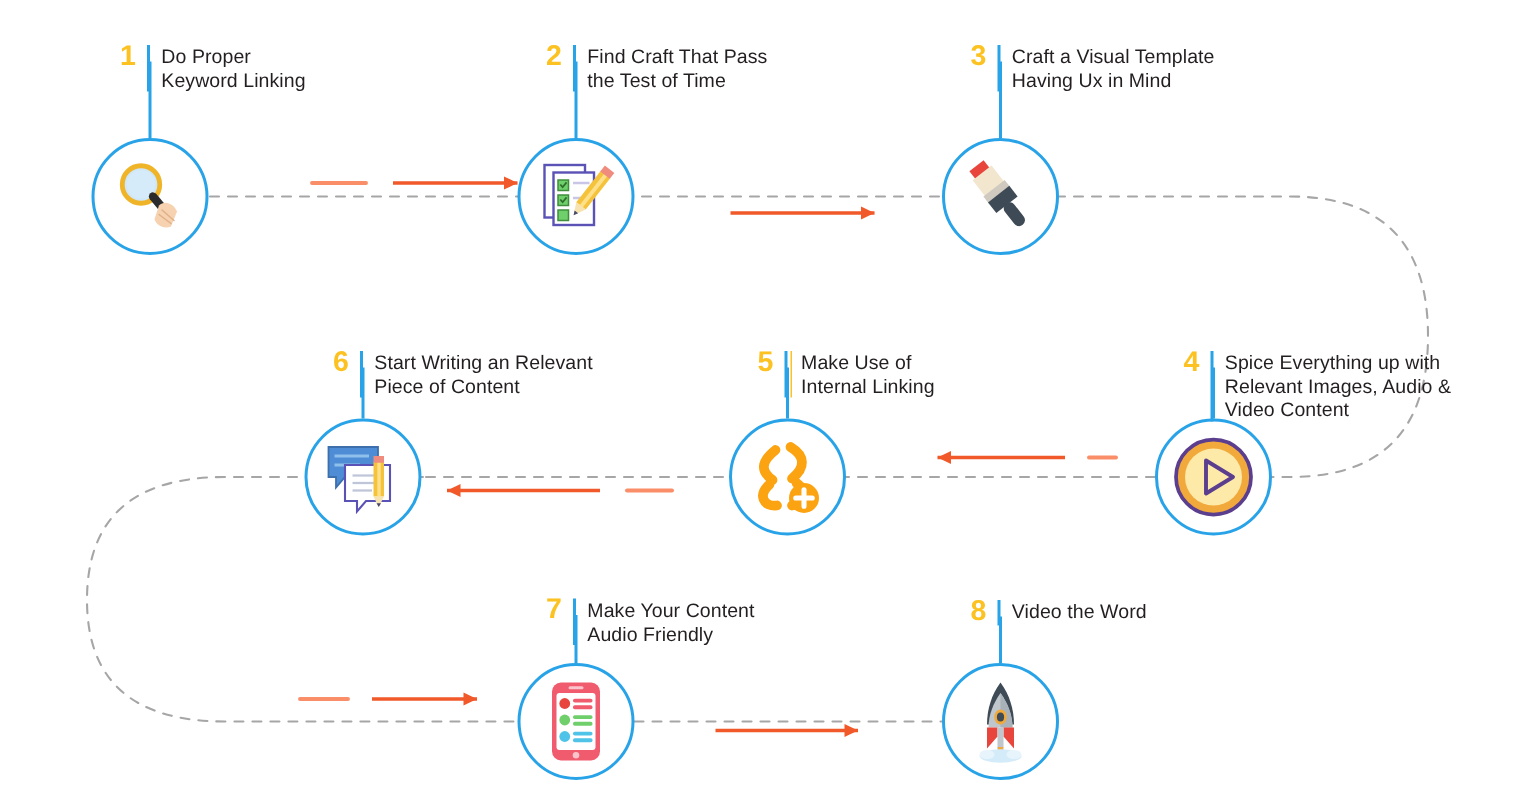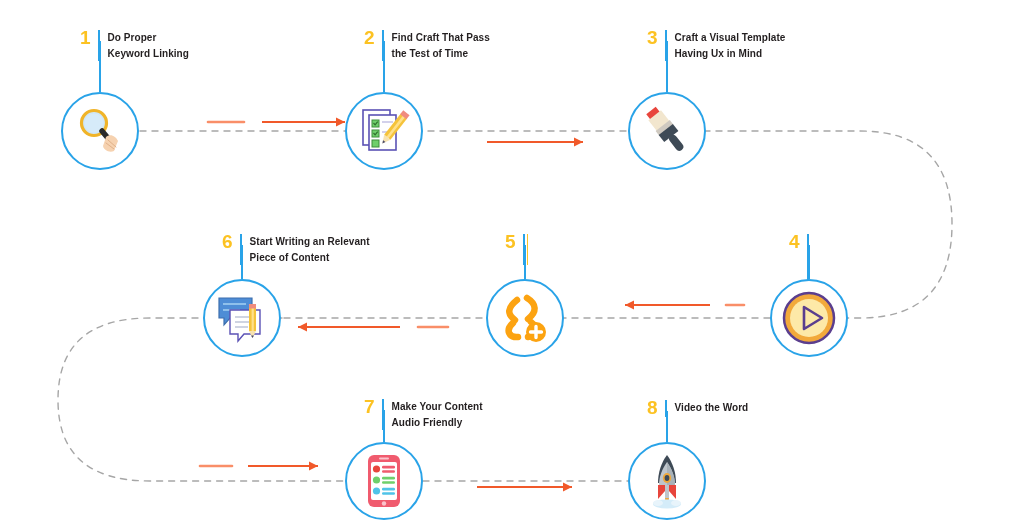--- a/index.html
+++ b/index.html
@@ -69,22 +69,22 @@
     margin-right: 8px;
     flex: none;
   }
   .divider.gold {
     background: #FCC222;
     margin-right: 0;
     margin-left: 3px;
     width: 1.5px;
   }
   .cap {
-    font-size: 10px;
-    font-weight: bold;
+    font-size: 13px;
+    font-weight: normal;
     color: #231F20;
     line-height: 15.5px;
     letter-spacing: 0.05px;
     font-family: "Liberation Sans", sans-serif;
   }
   .arrow-layer {
     position: absolute;
     left: 0; top: 0;
     width: 1024px; height: 528px;
     pointer-events: none;
@@ -306,25 +306,34 @@
       <span class="num">3</span>
       <span class="divider" style="height: 31px;"></span>
       <div>
         <div class="cap">Craft a Visual Template</div>
         <div class="cap">Having Ux in Mind</div>
       </div>
     </div>
     <div class="label" style="left: 789px; top: 234px; position: absolute;">
       <span class="num">4</span>
       <span class="divider" style="height: 47px;"></span>
+      <div>
+        <div class="cap">Spice Everything up with</div>
+        <div class="cap">Relevant Images, Audio &amp;</div>
+        <div class="cap">Video Content</div>
+      </div>
     </div>
     <div class="label" style="left: 505px; top: 234px; position: absolute;">
       <span class="num">5</span>
       <span class="divider" style="height: 31px;"></span>
       <span class="divider gold" style="height: 31px; margin-left: -6px; margin-right: 6px;"></span>
+      <div>
+        <div class="cap">Make Use of</div>
+        <div class="cap">Internal Linking</div>
+      </div>
     </div>
     <div class="label" style="left: 222px; top: 234px; position: absolute;">
       <span class="num">6</span>
       <span class="divider" style="height: 31px;"></span>
       <div>
         <div class="cap">Start Writing an Relevant</div>
         <div class="cap">Piece of Content</div>
       </div>
     </div>
     <div class="label" style="left: 364px; top: 399px; position: absolute;">

